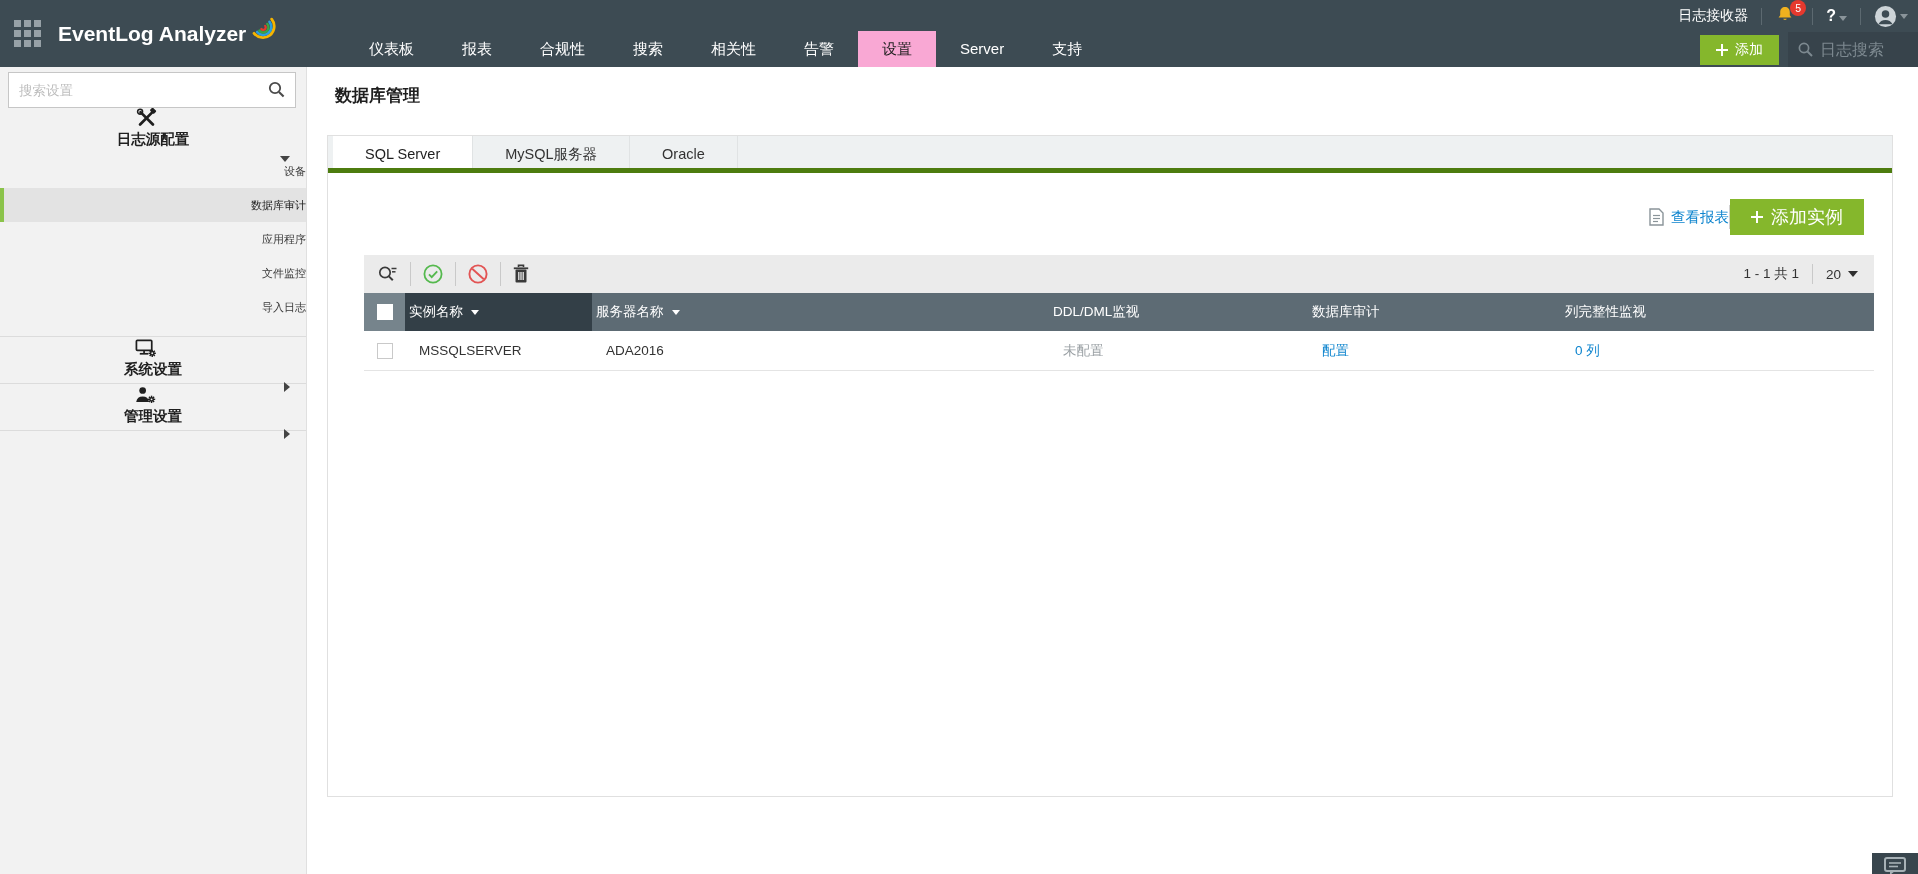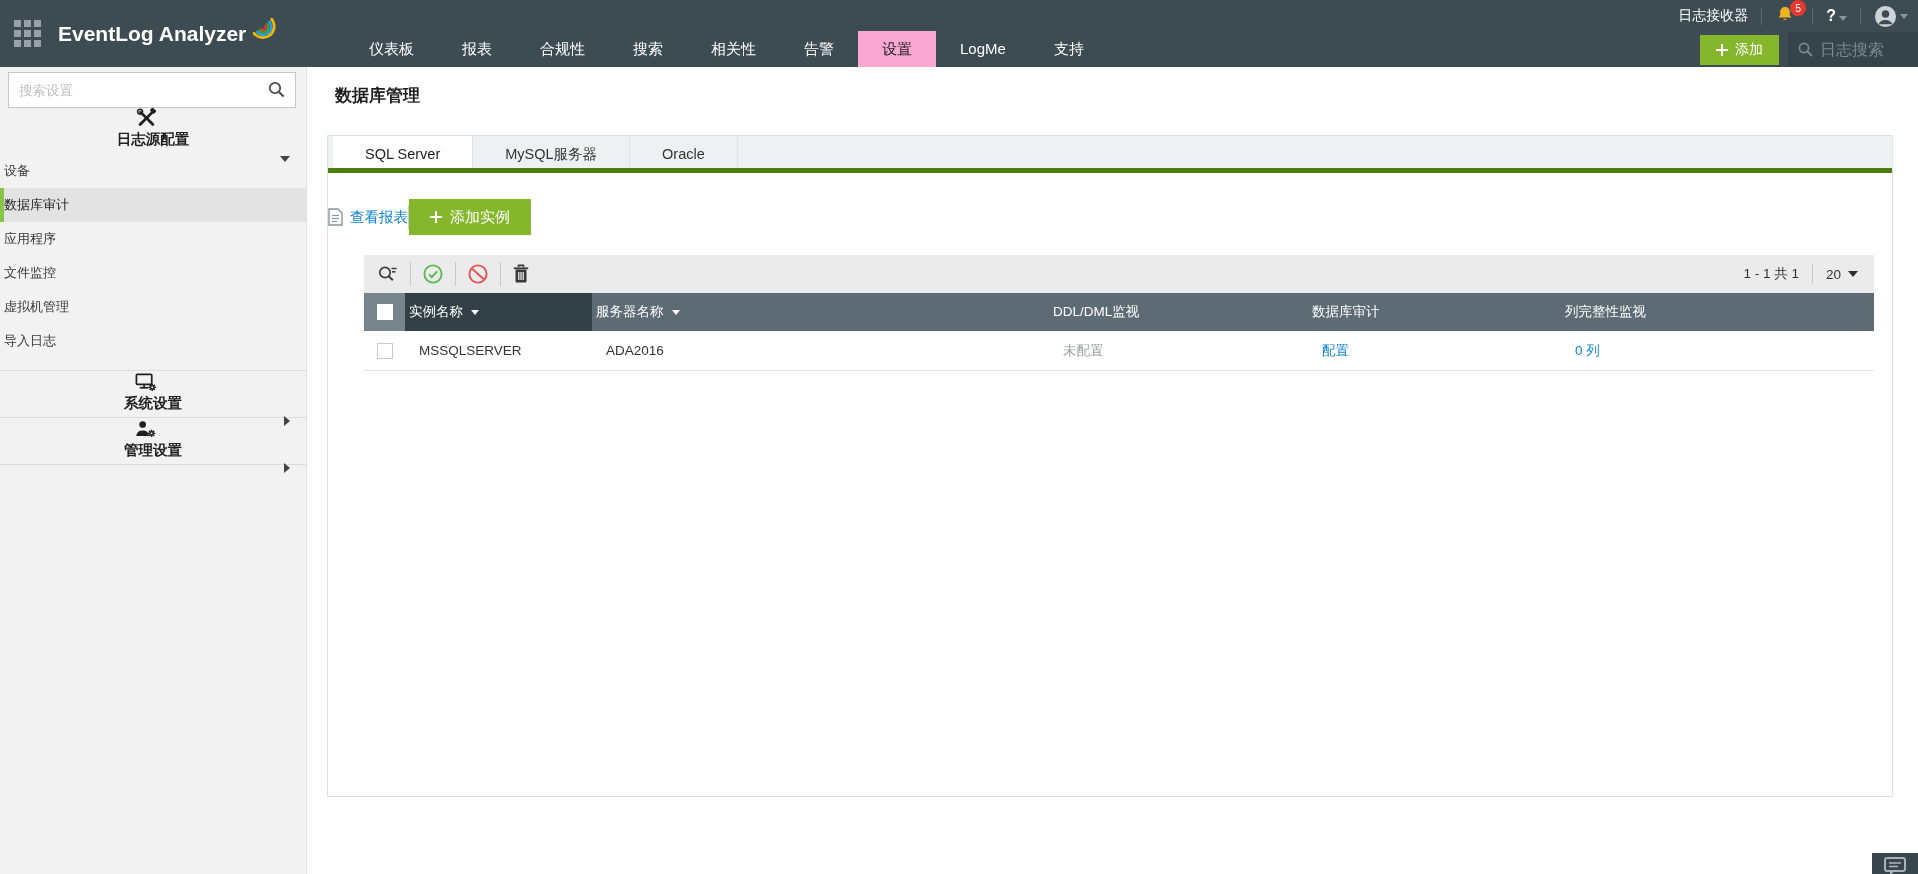--- a/index.html
+++ b/index.html
@@ -39,36 +39,36 @@
   .side-search { position:relative; margin:5px 10px 0 8px; }
   .side-search input { width:100%; height:36px; border:1px solid #c6c6c6; background:#fff; padding:0 34px 0 10px; font-size:13.5px; color:#444; outline:none; font-family:inherit; }
   .side-search input::placeholder { color:#bdbdbd; }
   .side-search svg { position:absolute; right:10px; top:8px; }
   .side-section-header { display:flex; align-items:center; height:46px; padding:0 16px; font-weight:bold; font-size:14.5px; color:#1f1f1f; cursor:pointer;flex-direction:column; }
   .side-section-header .icon { width:24px; margin-right:14px; display:flex; justify-content:center; }
   .side-section-header .caret { margin-left:auto; color:#444; }
   .caret-down { width:0; height:0; border-left:5px solid transparent; border-right:5px solid transparent; border-top:6px solid currentColor; display:inline-block; }
   .caret-right { width:0; height:0; border-top:5px solid transparent; border-bottom:5px solid transparent; border-left:6px solid currentColor; display:inline-block; }
   .side-items { padding-bottom:12px; }
-  .side-item { height:34px; line-height:34px; font-size:13px; color:#3a3a3a; cursor:pointer; border-left:4px solid transparent; }
+  .side-item { height:34px; line-height:34px; font-size:11px; color:#3a3a3a; cursor:pointer; border-left:4px solid transparent;text-align:right; }
   .side-item.selected { background:#e3e3e3; border-left:4px solid #8bc34a; color:#222; }
   .side-section { border-top:1px solid #dcdcdc; }
   .side-section:last-of-type { border-bottom:1px solid #dcdcdc; }
 
   
   .main { position:absolute; left:307px; top:67px; right:0; bottom:0; background:#fff; }
   .page-title { position:absolute; left:28px; top:17px; font-size:17px; font-weight:bold; color:#1f1f1f; }
   .panel { position:absolute; left:20px; right:25px; top:68px; height:662px; border:1px solid #e0e0e0; background:#fff; }
   .tabstrip { height:37px; background:#eef1f2; display:flex; padding-left:5px; border-bottom:5px solid #4d7c0f; }
   .tab { padding:0 32px; line-height:37px; font-size:14.5px; color:#333; cursor:pointer; border-right:1px solid #e0e3e4; }
   .tab.active { background:#fff; color:#1f1f1f; }
-  .actions-row { display:flex; align-items:center; margin:26px 28px 0 0; height:36px; }
+  .actions-row { display:flex; justify-content:flex-end; align-items:center; margin:26px 28px 0 0; height:36px; }
   .view-reports { display:flex; align-items:center; gap:7px; color:#0d84ce; font-size:14.5px; cursor:pointer; }
   .act-sep { width:1px; height:24px; background:#d0d0d0; }
-  .add-instance-btn { height:36px; padding:0 21px; background:#85b72c; color:#fff; border:none; font-size:15px; display:flex; align-items:center; gap:8px; cursor:pointer; font-family:Liberation Mono, monospace; }
+  .add-instance-btn { height:36px; padding:0 21px; background:#85b72c; color:#fff; border:none; font-size:18px; display:flex; align-items:center; gap:8px; cursor:pointer; font-family:Liberation Mono, monospace; }
   .table-zone { margin:20px 18px 0 36px; }
   .toolbar { height:38px; background:#ebebeb; display:flex; align-items:center; padding:0 13px; }
   .tool-icon { display:flex; align-items:center; cursor:pointer; }
   .tool-sep { width:1px; height:24px; background:#c9c9c9; margin:0 11px; }
   .toolbar-right { margin-left:auto; display:flex; align-items:center; font-size:13.5px; color:#333; }
   .pag-sep { width:1px; height:20px; background:#c9c9c9; margin:0 13px; }
   .page-size { display:flex; align-items:center; gap:7px; cursor:pointer; padding-right:3px; }
   .dk-caret { width:0; height:0; border-left:5px solid transparent; border-right:5px solid transparent; border-top:6px solid #2f2f2f; display:inline-block; }
   .thead { display:flex; height:38px; color:#fff; font-size:13.5px; }
   .th { display:flex; align-items:center; padding-left:4px; background:#5d6b74; cursor:pointer; }
@@ -115,21 +115,21 @@
   </div>
 
   <div class="nav">
     <div class="nav-item">仪表板</div>
     <div class="nav-item">报表</div>
     <div class="nav-item">合规性</div>
     <div class="nav-item">搜索</div>
     <div class="nav-item">相关性</div>
     <div class="nav-item">告警</div>
     <div class="nav-item active">设置</div>
-    <div class="nav-item">LogMe</div>
+    <div class="nav-item">Server</div>
     <div class="nav-item">支持</div>
   </div>
 
   <div class="topbar-right">
     <div class="tr-row1">
       <span>日志接收器</span>
       <span class="vsep"></span>
       <span class="bell-wrap">
         <svg width="20" height="20" viewBox="0 0 20 20">
           <path d="M10 2 C7.2 2 5.2 4.1 5.2 6.9 v3.3 L3.6 12.6 h12.8 L14.8 10.2 V6.9 C14.8 4.1 12.8 2 10 2 z" fill="#f0b11e"></path>
@@ -185,21 +185,20 @@
     </span>
     <span>日志源配置</span>
     <span class="caret"><span class="caret-down"></span></span>
   </div>
 
   <div class="side-items">
     <div class="side-item">设备</div>
     <div class="side-item selected">数据库审计</div>
     <div class="side-item">应用程序</div>
     <div class="side-item">文件监控</div>
-    <div class="side-item">虚拟机管理</div>
     <div class="side-item">导入日志</div>
   </div>
 
   <div class="side-section">
     <div class="side-section-header">
       <span class="icon">
         <svg width="24" height="23" viewBox="0 0 24 24">
           <rect x="2" y="3.5" width="16" height="10.5" rx="1" fill="none" stroke="#1f1f1f" stroke-width="1.8"></rect>
           <line x1="10" y1="14" x2="10" y2="17" stroke="#1f1f1f" stroke-width="1.8"></line>
           <line x1="5.5" y1="17.5" x2="14.5" y2="17.5" stroke="#1f1f1f" stroke-width="1.8"></line>

